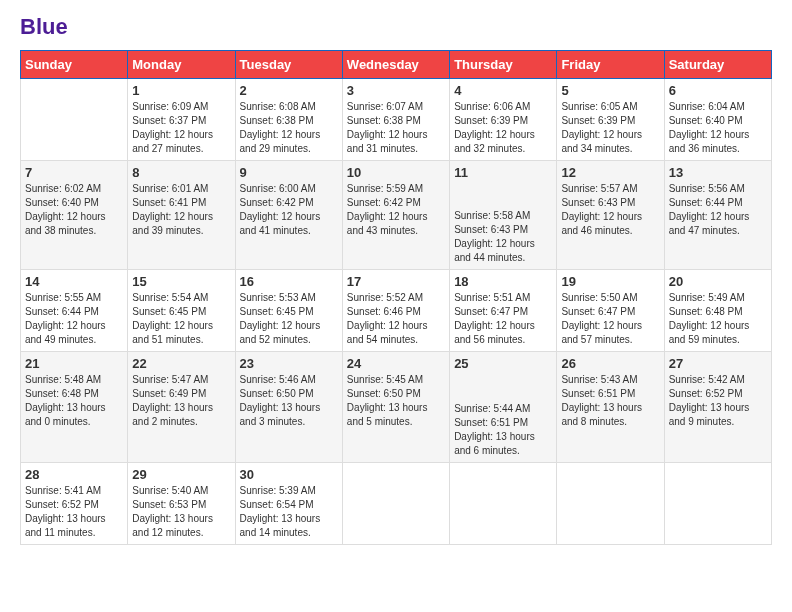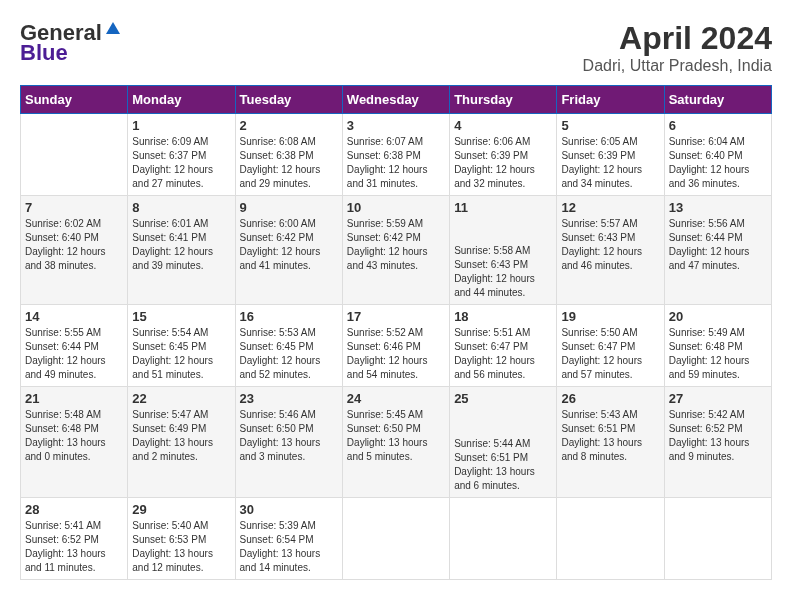--- a/index.html
+++ b/index.html
@@ -37,21 +37,21 @@
       font-size: 16px;
       color: #555;
       font-weight: normal;
     }
     table {
       width: 100%;
       border-collapse: collapse;
       font-size: 11px;
     }
     thead tr th {
-      background: #701a75;
+      background: #ef4444;
       color: #fff;
       padding: 6px 4px;
       text-align: left;
       font-size: 13px;
       font-weight: bold;
       border: 1px solid #1565c0;
     }
     tbody tr td {
       border: 1px solid #ddd;
       padding: 4px 4px;
@@ -79,31 +79,21 @@
     }
     .empty-cell {
       background: #f9f9f9;
     }
   </style>
 </head>
 <body>
 
 <div class="header-area">
   <div class="logo">
-    <div class="logo-row">
-      <span style="font-size:22px;font-weight:bold;color:#333;">General</span>
-      <svg width="18" height="18" viewBox="0 0 18 18" style="margin-left:2px;margin-top:-8px;">
-        <polygon points="9,2 16,14 2,14" fill="#1565c0"></polygon>
-      </svg>
-    </div>
     <span style="font-size:22px;font-weight:bold;color:#4c1d95;margin-top:-6px;">Blue</span>
-  </div>
-  <div class="title-area">
-    <h1>April 2024</h1>
-    <h2>Dadri, Uttar Pradesh, India</h2>
   </div>
 </div>
 
 <table>
   <thead>
     <tr id="header-row">
     <th>Sunday</th>
         <th>Monday</th>
         <th>Tuesday</th>
         <th>Wednesday</th>

